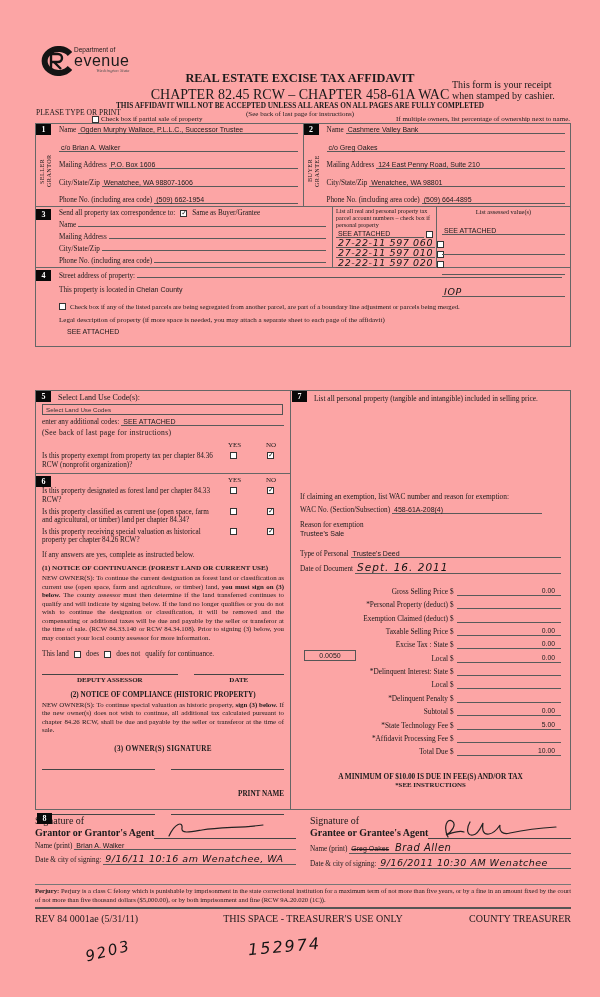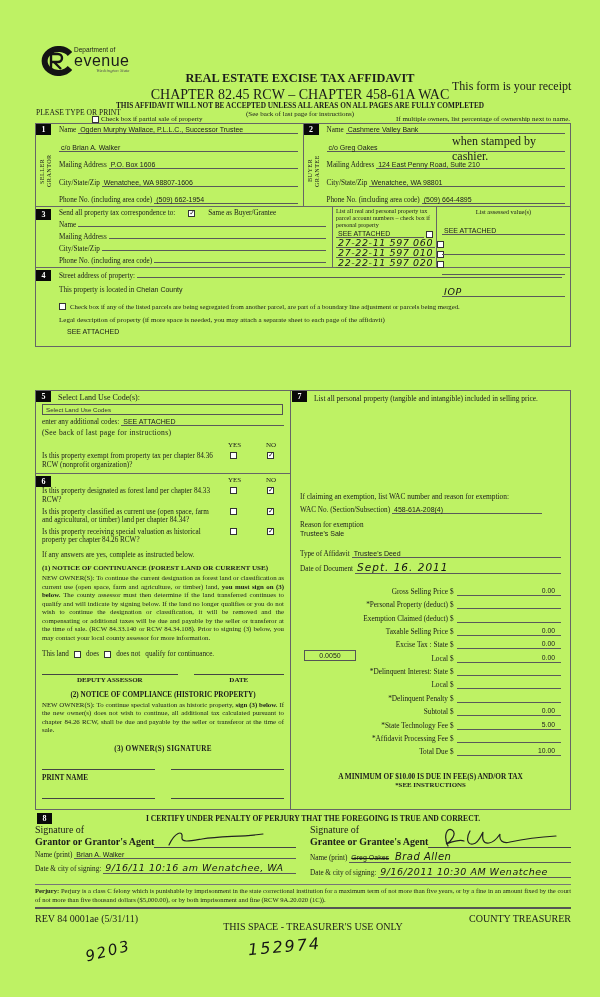--- a/index.html
+++ b/index.html
@@ -1,18 +1,18 @@
 <!DOCTYPE html>
 <html><head>
 <meta charset="utf-8">
 <style>
   * { box-sizing: border-box; margin: 0; padding: 0; }
   html,body { background:#ffffff; }
   .page {
-    position: relative; width: 600px; height: 997px; background:#bef264;
+    position: relative; width: 600px; height: 997px; background:#fca5a5;
     font-family: "Liberation Serif", serif; color:#1b1b1b; font-size:7.2px;
     overflow:hidden;
   }
   .abs { position:absolute; }
   .b { font-weight:bold; }
   .badge {
     width:15px; height:11px; background:#090909; color:#fff; font-weight:bold;
     font-size:8px; text-align:center; line-height:11px;
     font-family:"Liberation Serif",serif;
   }
@@ -30,39 +30,39 @@
 
   
   .logo { left:38px; top:46px; display:flex; }
   .logo-text { margin-left:2px; display:flex; flex-direction:column; }
   .lt1 { font-size:6.5px; font-family:"Liberation Sans",sans-serif; }
   .lt2 { font-size:16px; letter-spacing:0.5px; line-height:15px; font-family:"Liberation Sans",sans-serif; }
   .lt3 { font-size:4.8px; font-style:italic; color:#555; text-align:right; }
   .type-print { left:36px; top:108px; font-size:7.6px; }
   .title { left:150px; top:71px; width:300px; text-align:center; font-weight:bold; font-size:12.3px; }
   .subtitle { left:150px; top:87px; width:300px; text-align:center; font-size:14px; }
-  .receipt { left:452px; top:79px; width:122px; font-size:12px; display:flex; flex-direction:column;gap:40px; }
+  .receipt { left:452px; top:79px; width:122px; font-size:10px; display:flex; flex-direction:column; }
   .warning { left:70px; top:101px; width:460px; text-align:center; font-weight:bold; font-size:7.3px; }
   .seeback { left:150px; top:110px; width:300px; text-align:center; font-size:7px; }
   .partial { left:92px; top:115px; width:478px; display:flex; align-items:center; gap:2px; font-size:7px; }
   .partial .multi { margin-left:auto; }
 
   
   .parties { left:35px; top:123px; width:536px; height:84px; border:1px solid #666; display:flex; }
   .party { position:relative; flex:1; padding:2px 5px 2px 23px; display:flex; flex-direction:column; justify-content:space-between; }
   .party.pleft { border-right:1px solid #666; }
   .party .badge { position:absolute; left:0; top:0; }
   .vlabel { position:absolute; left:2px; top:14px; height:66px; writing-mode:vertical-rl; transform:rotate(180deg); font-size:6.2px; letter-spacing:0.4px; line-height:7px; text-align:center; }
   .vlabel span { display:block; }
 
   
   .sec3 { left:35px; top:207px; width:536px; height:61px; border:1px solid #666; border-top:none; display:flex; }
   .s3l { width:296px; position:relative; padding:2px 6px 2px 23px; display:flex; flex-direction:column; justify-content:space-between; }
   .s3l .badge { position:absolute; left:0; top:2px; }
-  .s3first { display:flex; align-items:flex-end; gap:13px;font-family:Liberation Serif, serif; }
+  .s3first { display:flex; align-items:flex-end; gap:5px;font-family:Liberation Serif, serif; }
   .s3m { width:104px; border-left:1px solid #666; padding:1px 3px 0 3px; font-size:6.1px; display:flex; flex-direction:column; }
   .s3m-head { line-height:1.18; text-align:left; }
   .mrow3 { display:flex; align-items:flex-end; height:10.5px; gap:2px; }
   .handbig { font-size:9.5px; line-height:9px; letter-spacing:0.6px; white-space:nowrap; }
   .s3r { flex:1; border-left:1px solid #666; padding:1px 5px 0 5px; font-size:6.4px; display:flex; flex-direction:column;gap:12px; }
   .s3r-head { text-align:center; }
   .mrowr { display:flex; align-items:flex-end; height:10.5px; }
 
   
   .sec4 { left:35px; top:267px; width:536px; height:80px; border:1px solid #666; border-top:none; padding:3px 8px 2px 23px; }
@@ -91,21 +91,21 @@
   .nbody { font-size:6.85px; line-height:1.24; text-align:justify; margin-top:2px; }
   .landrow { display:flex; align-items:center; gap:5px; margin-top:8px; }
   .dep { display:flex; gap:16px; margin-top:16px; }
   .dep > div { border-top:1px solid #444; text-align:center; font-size:7px; font-weight:bold; padding-top:1px; }
   .dep .d1 { flex:1.5; }
   .dep .d2 { flex:1; }
   .n2title { font-weight:bold; text-align:center; margin-top:7px; }
   .own-title { font-weight:bold; text-align:center; margin-top:10px; letter-spacing:0.3px; }
   .two-lines { display:flex; gap:16px; margin-top:15px; }
   .two-lines div { flex:1; border-bottom:1px solid #444; height:2px; }
-  .print-title { font-weight:bold; text-align:left; margin-top:4px; }
+  .print-title { font-weight:bold; text-align:right; margin-top:20px; }
 
   
   .sec7 { left:291px; top:390px; width:280px; height:420px; border:1px solid #666; border-left:none; padding:3px 9px 0 9px; }
   .sec7 .badge7 { position:absolute; left:1px; top:0; }
   .intro7 { padding-left:14px; line-height:1.4; font-size:7.4px; }
   .sp7 { height:88px; }
   .exlabel { font-size:7.4px; }
   .wacrow { margin-top:5px; }
   .wacrow .fill { flex:0 0 150px; }
   .reason-label { margin-top:7px; }
@@ -133,21 +133,21 @@
   .sigfill { flex:1; border-bottom:1px solid #444; position:relative; height:20px; }
   .sigfill svg { position:absolute; left:12px; bottom:-3px; }
   .nrow { margin-top:3px; }
   .strike { text-decoration:line-through; margin-right:4px; }
   .handname { font-size:10px; letter-spacing:0.5px; }
   .drow8 .hand { font-size:9.5px; letter-spacing:0.5px; }
 
   .perjury { left:35px; top:884px; width:536px; font-size:6.6px; line-height:1.32; border-top:1px solid #777; border-bottom:2px solid #555; padding:2px 0 3px 0; text-align:justify; }
   .footer { left:35px; top:913px; width:536px; display:flex; font-size:10px; }
   .footer .f1 { width:170px; }
-  .footer .f2 { flex:1; text-align:center;margin-top:8px; }
+  .footer .f2 { flex:1; text-align:center; }
   .footer .f3 { width:150px; text-align:right; }
   .stamp1 { left:85px; top:942px; font-size:15px; transform:rotate(-14deg); letter-spacing:2px; }
   .stamp2 { left:248px; top:937px; font-size:16px; transform:rotate(-5deg); letter-spacing:2px; }
 </style>
 </head>
 <body>
 
 <div class="page">
 
   <div class="abs logo">
@@ -404,21 +404,21 @@
     <div class="intro7">List all  personal property (tangible and intangible) included in selling price.</div>
     <div class="sp7"></div>
     <div class="exlabel">If claiming an exemption, list WAC number and reason for exemption:</div>
     <div class="frow wacrow">
       <span class="flabel">WAC No. (Section/Subsection)</span>
       <span class="fill tv">458-61A-208(4)</span>
     </div>
     <div class="reason-label">Reason for exemption</div>
     <div class="reason-value tv">Trustee's Sale</div>
     <div class="frow typerow">
-      <span class="flabel">Type of Affidavit</span>
+      <span class="flabel">Type of Personal</span>
       <span class="fill tv">Trustee's Deed</span>
     </div>
     <div class="frow daterow">
       <span class="flabel">Date of Document</span>
       <span class="fill hand handdate">Sept.  16.  2011</span>
     </div>
     <div class="money">
       <div class="mrow">
           <span class="mlabel">Gross Selling Price</span>
           <span class="msign">$</span>
@@ -486,21 +486,20 @@
           <span class="mline">10.00</span>
         </div>
     </div>
     <div class="minnote">A MINIMUM OF $10.00 IS DUE IN FEE(S) AND/OR TAX</div>
     <div class="minnote2">*SEE INSTRUCTIONS</div>
   </div>
 
   <div class="abs sec8">
     <div class="certify">
       <div class="badge">8</div>
-      <span>I CERTIFY UNDER PENALTY OF PERJURY THAT THE FOREGOING IS TRUE AND CORRECT.</span>
     </div>
     <div class="sigcols">
       <div class="sigcol">
         <div class="sigline">
           <span class="siglabel">
             <span>Signature of</span><br>
             <span class="b">Grantor or Grantor's Agent</span>
           </span>
           <span class="sigfill">
             <svg width="100" height="22" viewBox="0 0 100 22">

